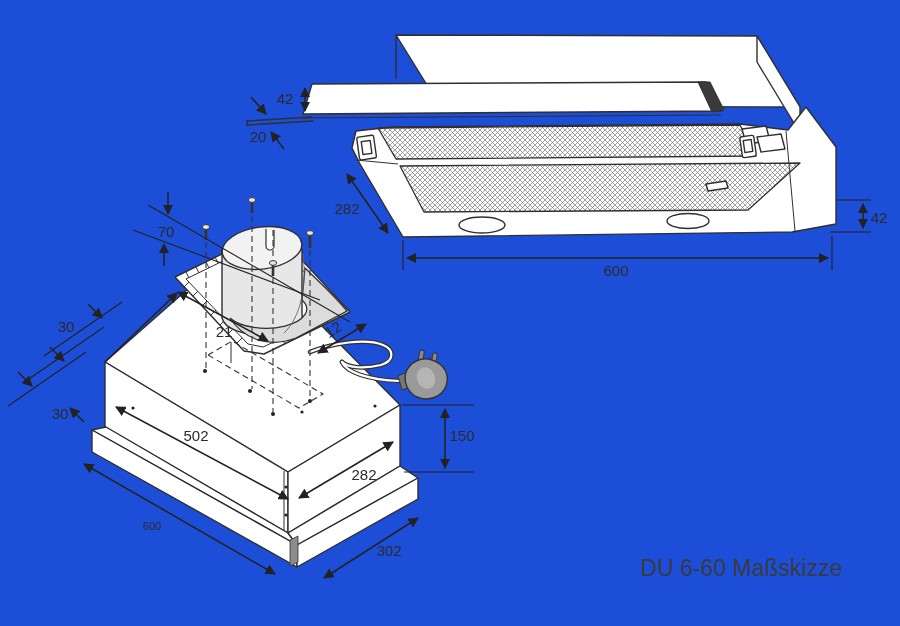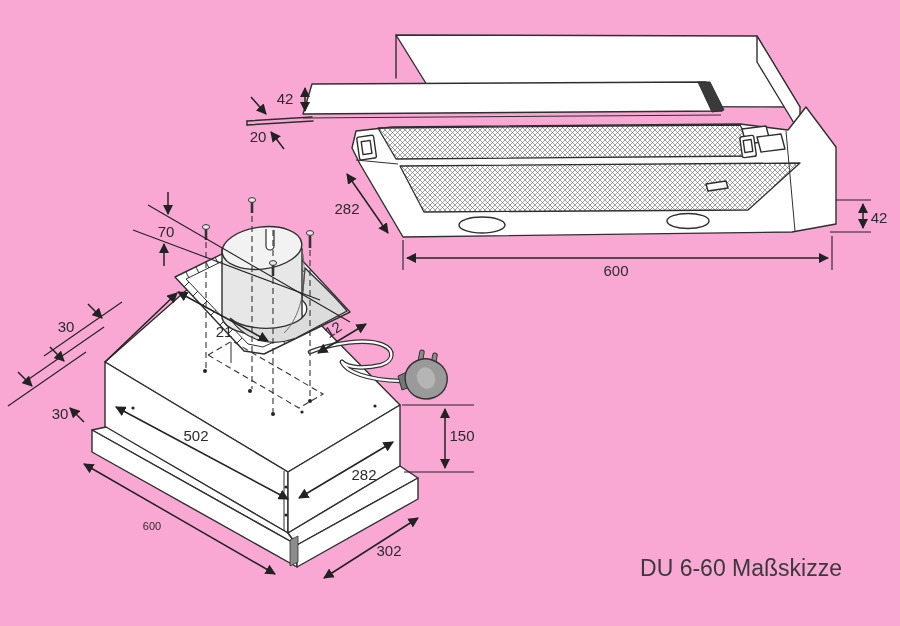--- a/index.html
+++ b/index.html
@@ -1,16 +1,16 @@
 <!DOCTYPE html>
 <html><head>
 <meta charset="utf-8">
 <style>
   html,body{margin:0;padding:0;background:#ffffff;}
-  .stage{position:relative;width:900px;height:626px;background:#f9a8d4;overflow:hidden;}
+  .stage{position:relative;width:900px;height:626px;background:#1d4ed8;overflow:hidden;}
   svg{display:block;font-family:"Liberation Sans",sans-serif;}
   .w{fill:#ffffff;stroke:#2f2f2f;stroke-width:1.4;stroke-linejoin:round;}
   .thin{stroke:#2f2f2f;stroke-width:1;fill:none;}
   .edge{stroke:#2f2f2f;stroke-width:1.4;fill:none;stroke-linecap:round;}
   .meshp{fill:url(#mesh);stroke:#2f2f2f;stroke-width:1.3;stroke-linejoin:round;}
   .dim{stroke:#222;stroke-width:1.5;fill:none;}
   .ext{stroke:#222;stroke-width:1.1;fill:none;}
   .dash{stroke:#333;stroke-width:1.1;fill:none;stroke-dasharray:6 4;}
   .dtext{font-size:15px;fill:#2b2b2b;}
   .dtext-small{font-size:11px;fill:#2b2b2b;}

